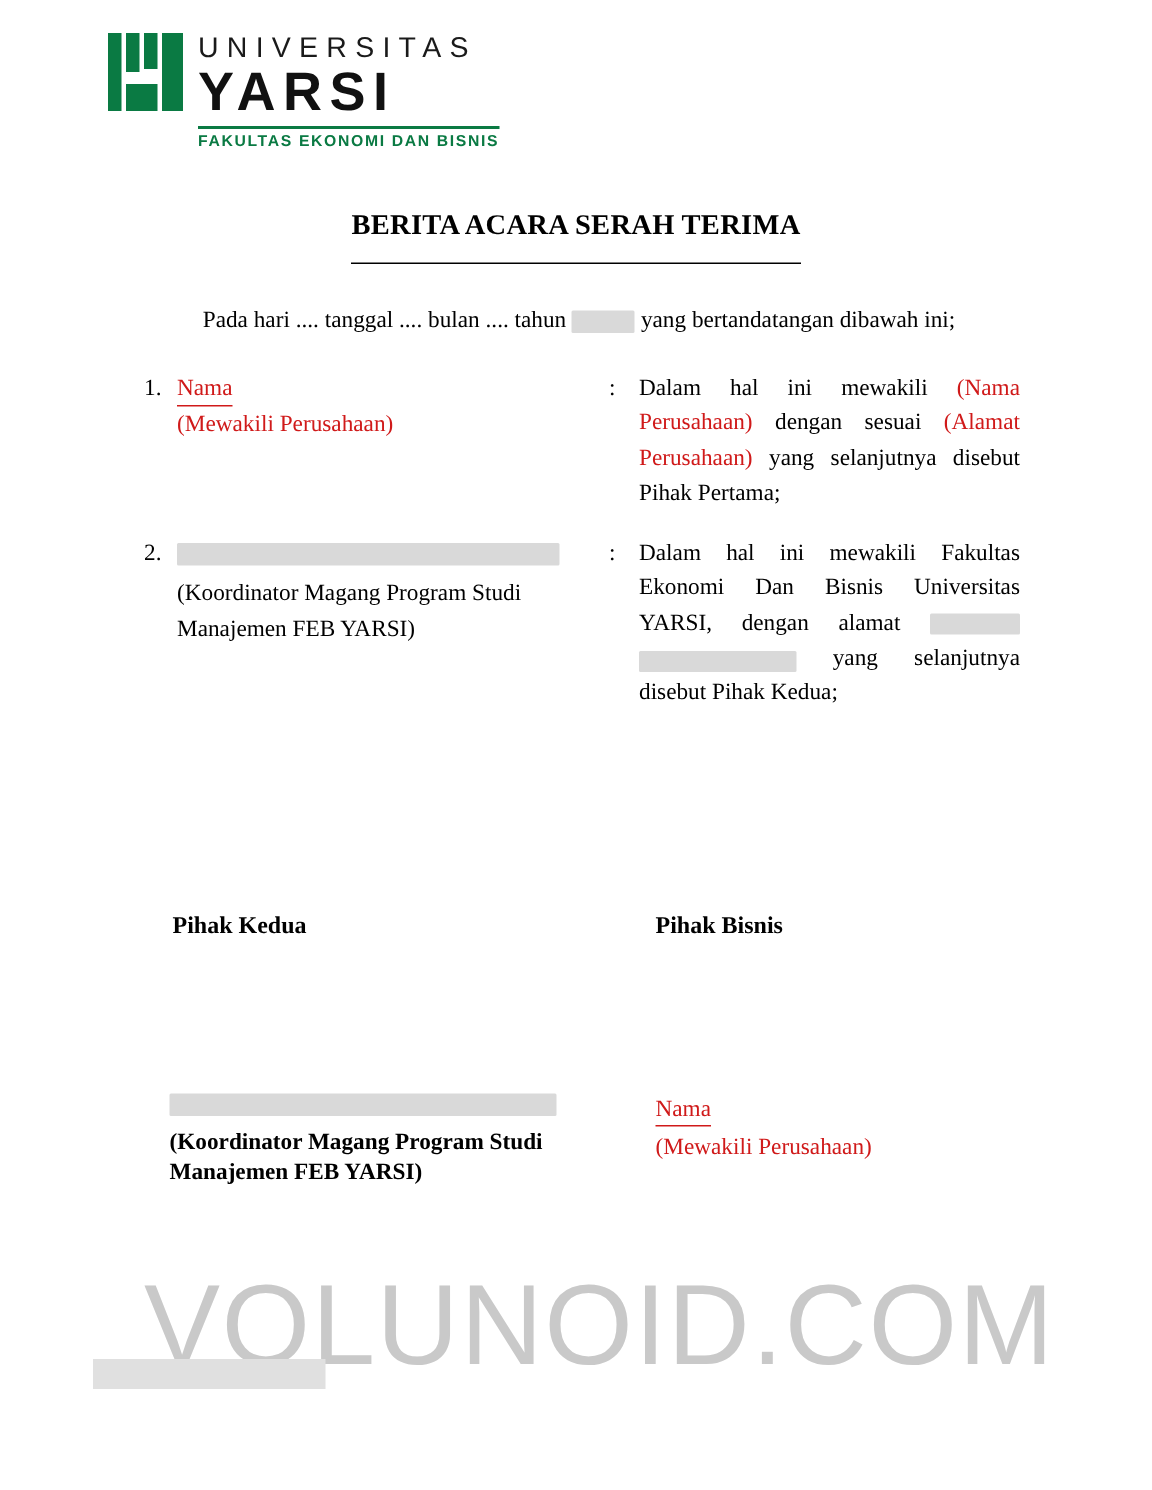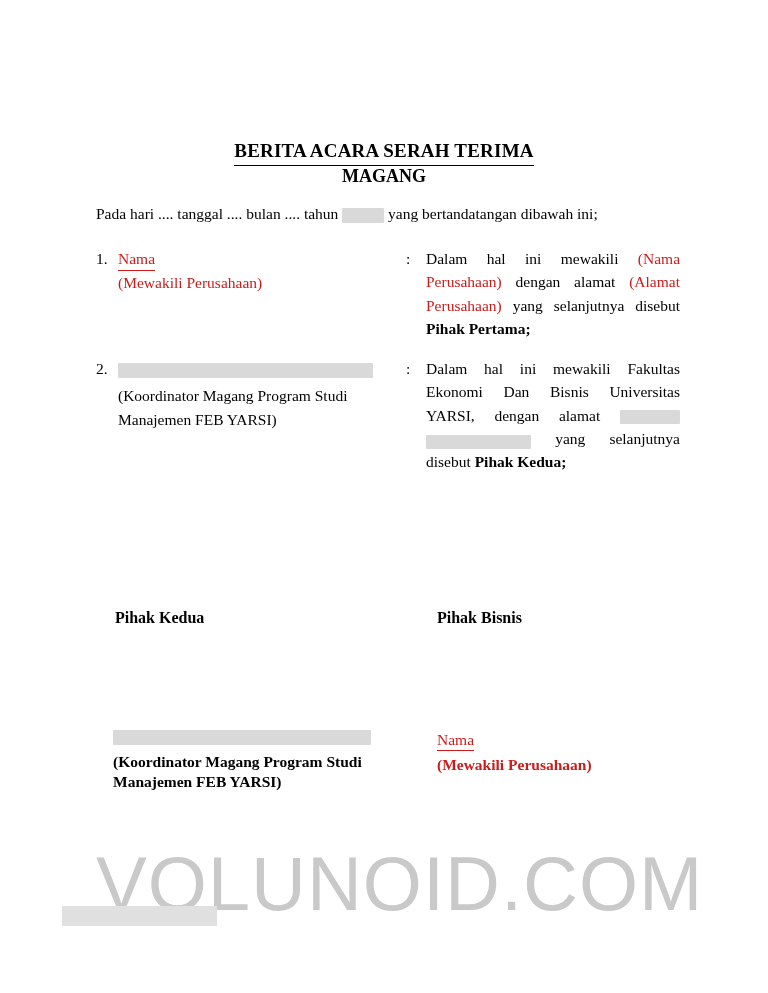--- a/index.html
+++ b/index.html
@@ -81,38 +81,39 @@
   
   .doc-title {
     position: absolute;
     left: 0; right: 0;
     top: 140px;
     text-align: center;
     font-size: 19px;
     font-weight: 700;
     letter-spacing: 0.2px;
   }
-  .doc-title span { border-bottom: 1.6px solid #000; padding-bottom: 4px; }
+  .doc-title span { border-bottom: 1.6px solid #000; padding-bottom: 14px; }
   .doc-subtitle {
     position: absolute;
     left: 0; right: 0;
     top: 166px;
     text-align: center;
     font-size: 18px;
     font-weight: 700;
   }
 
   
   .intro {
     position: absolute;
     left: 96px;
     top: 202px;
     width: 580px;
     font-size: 15.5px;
     line-height: 1.5;
+    text-align: center;
   }
   .redact {
     display: inline-block;
     background: #d9d9d9;
     border-radius: 1px;
     vertical-align: middle;
     color: transparent;
     user-select: none;
   }
 
@@ -144,21 +145,21 @@
   }
   .clause .right-col {
     position: absolute;
     left: 330px;
     top: 0;
     width: 254px;
     text-align: justify;
   }
   .red { color: #d01a1a; }
   .red-underline { color: #d01a1a; border-bottom: 1px solid #d01a1a; }
-  .bold { font-weight: 700; }
+  .bold { font-weight: 400; }
 
   #clause-1 { top: 247px; }
   #clause-2 { top: 357px; }
 
   .para {
     position: absolute;
     left: 96px;
     width: 586px;
     font-size: 15.5px;
     line-height: 1.9;
@@ -215,43 +216,57 @@
     width: 155px;
     height: 20px;
     background: #e0e0e0;
   }
 </style>
 </head>
 <body>
 
 <div class="page">
 
+  <div class="logo-block">
+    <div class="logo-mark">
+      <div class="bar b1"></div>
+      <div class="bar b2"></div>
+      <div class="bar b4"></div>
+      <div class="bar b5"></div>
+      <div class="bar b3"></div>
+      <div class="bar b6"></div>
+    </div>
+    <div class="logo-text">
+      <div class="logo-univ">UNIVERSITAS</div>
+      <div class="logo-yarsi">YARSI</div>
+      <div class="logo-fak">FAKULTAS EKONOMI DAN BISNIS</div>
+    </div>
+  </div>
 
   <div class="doc-title">
     <span>BERITA ACARA SERAH TERIMA</span>
   </div>
-  <div class="doc-subtitle">MAGANG</div>
 
   <div class="intro">
     <span>Pada hari .... tanggal .... bulan .... tahun</span>
     <span class="redact" style="width:42px;height:15px;"></span>
     <span>yang bertandatangan dibawah ini;</span>
   </div>
 
   <div class="clause" id="clause-1">
     <div class="num">1.</div>
     <div class="left-col">
       <div class="red-underline" style="display:inline-block;">Nama</div>
       <div class="red">(Mewakili Perusahaan)</div>
     </div>
     <div class="colon">:</div>
     <div class="right-col">
       <span>Dalam hal ini mewakili</span>
       <span class="red">(Nama Perusahaan)</span>
-      <span>dengan alamat</span>
+      <span>dengan sesuai</span>
       <span class="red">(Alamat Perusahaan)</span>
       <span>yang selanjutnya disebut</span>
       <span class="bold">Pihak Pertama;</span>
     </div>
   </div>
 
   <div class="clause" id="clause-2">
     <div class="num">2.</div>
     <div class="left-col">
       <div><span class="redact" style="width:255px;height:15px;"></span></div>

